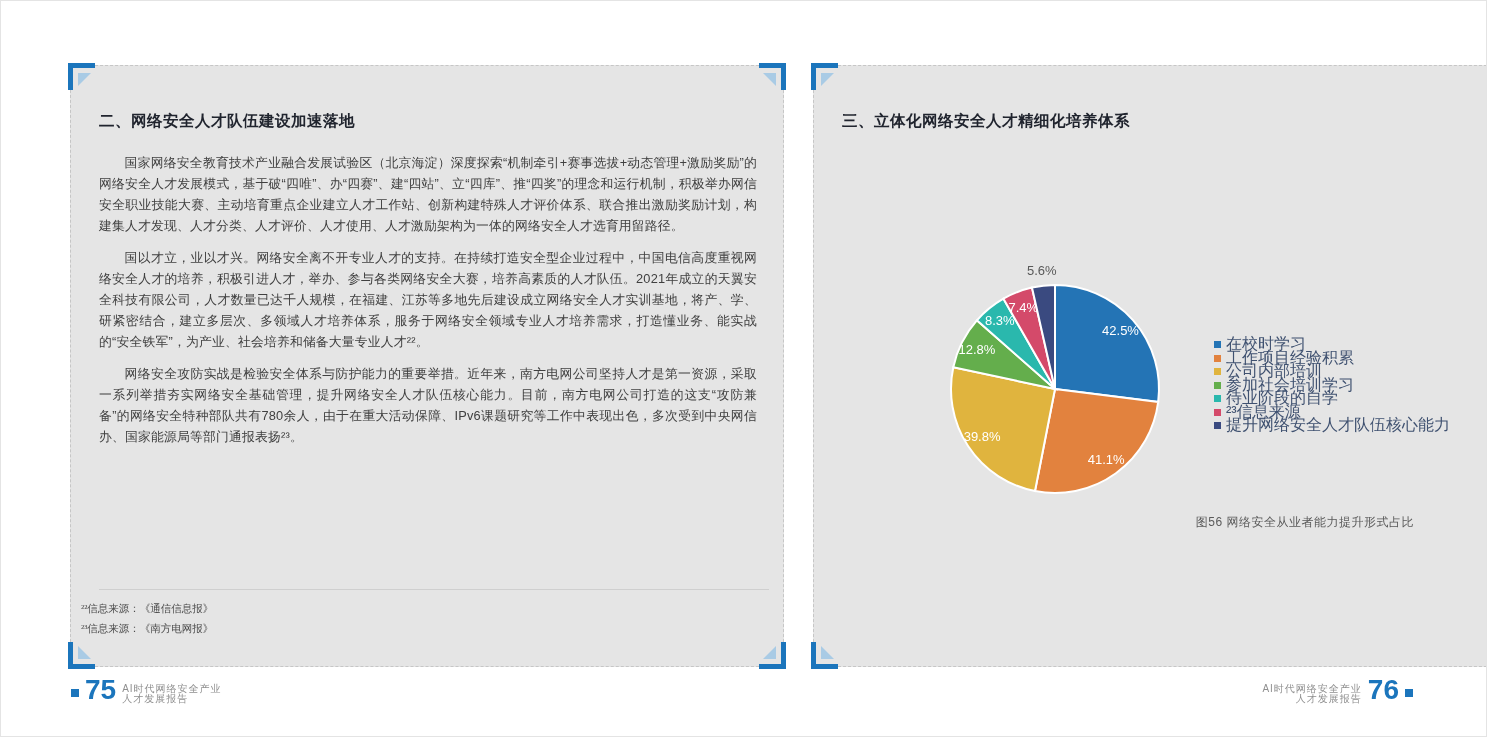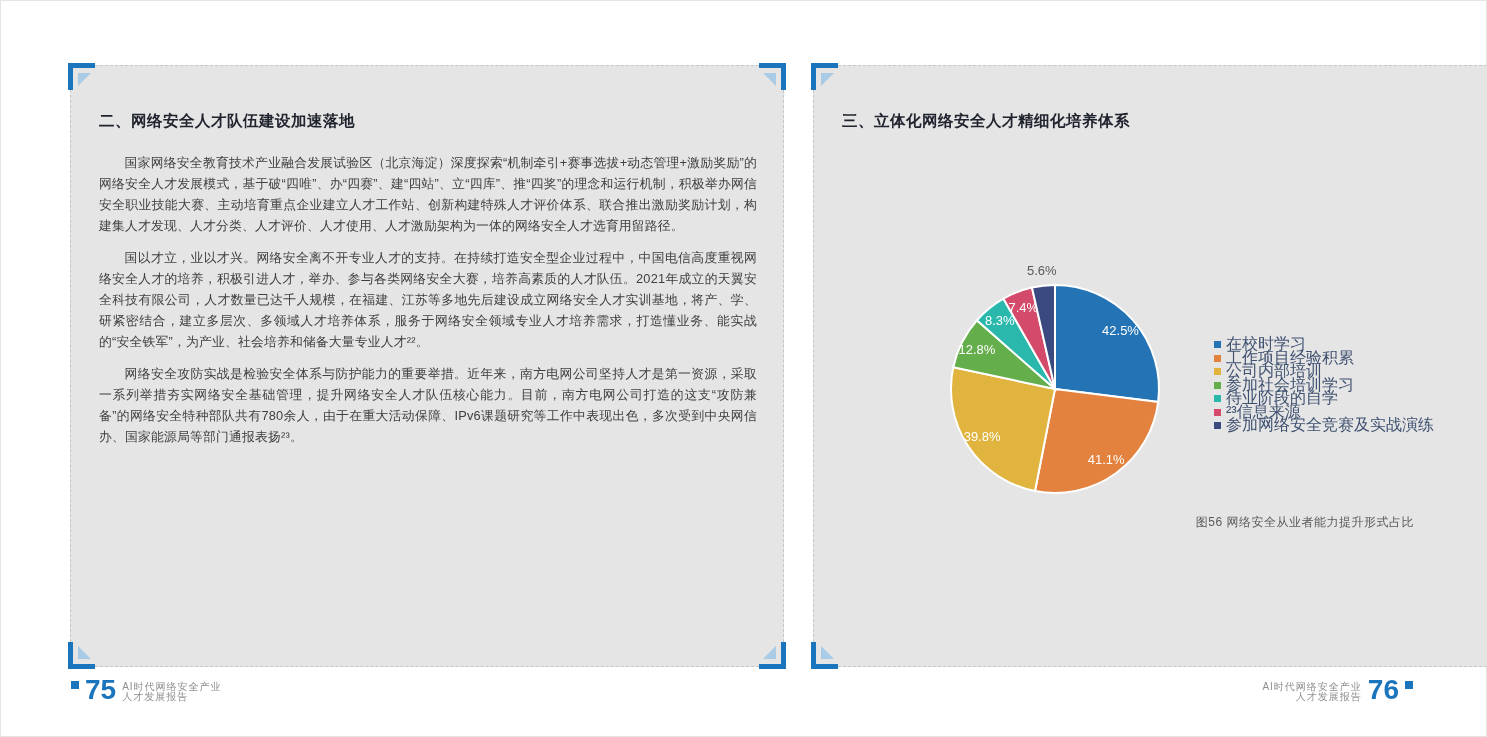--- a/index.html
+++ b/index.html
@@ -44,21 +44,21 @@
   #pie-svg{position:absolute;left:100px;top:190px;width:300px;height:300px;overflow:visible;}
   #pie-svg text{font-family:"Liberation Sans","DejaVu Sans",sans-serif;}
   .legend{position:absolute;left:400px;top:272px;}
   .legend-item{display:flex;align-items:center;height:13.5px;margin-bottom:0;}
   .legend-swatch{width:7px;height:7px;margin-right:5px;flex:0 0 auto;}
   .legend-label{font-size:16px;color:#3f5170;white-space:nowrap;}
   .chart-caption{position:absolute;left:0;top:448px;width:100%;text-align:right;
     font-size:12px;color:#5a5a5a;letter-spacing:0.5px;}
 
   
-  .footer{position:absolute;top:674px;display:flex;align-items:flex-start;}
+  .footer{position:absolute;top:674px;display:flex;align-items:center;}
   .footer.left{left:70px;}
   .footer.right{right:73px;}
   .footer-square{width:8px;height:8px;background:#1b75bc;margin-top:6px;}
   .footer-num{font-size:28px;font-weight:700;color:#1b75bc;line-height:30px;margin:0 6px;}
   .footer-brand{font-size:10px;color:#8f8f8f;line-height:10px;letter-spacing:1px;margin-top:7px;}
   .footer.right .footer-brand{text-align:right;}
 </style>
 </head>
 <body>
 
@@ -76,20 +76,25 @@
       <div class="tri br"></div>
     </div>
 
   <div class="content">
     <h2 class="sec">二、网络安全人才队伍建设加速落地</h2>
     <p class="body">国家网络安全教育技术产业融合发展试验区（北京海淀）深度探索“机制牵引+赛事选拔+动态管理+激励奖励”的网络安全人才发展模式，基于破“四唯”、办“四赛”、建“四站”、立“四库”、推“四奖”的理念和运行机制，积极举办网信安全职业技能大赛、主动培育重点企业建立人才工作站、创新构建特殊人才评价体系、联合推出激励奖励计划，构建集人才发现、人才分类、人才评价、人才使用、人才激励架构为一体的网络安全人才选育用留路径。</p>
     <p class="body">国以才立，业以才兴。网络安全离不开专业人才的支持。在持续打造安全型企业过程中，中国电信高度重视网络安全人才的培养，积极引进人才，举办、参与各类网络安全大赛，培养高素质的人才队伍。2021年成立的天翼安全科技有限公司，人才数量已达千人规模，在福建、江苏等多地先后建设成立网络安全人才实训基地，将产、学、研紧密结合，建立多层次、多领域人才培养体系，服务于网络安全领域专业人才培养需求，打造懂业务、能实战的“安全铁军”，为产业、社会培养和储备大量专业人才²²。</p>
     <p class="body">网络安全攻防实战是检验安全体系与防护能力的重要举措。近年来，南方电网公司坚持人才是第一资源，采取一系列举措夯实网络安全基础管理，提升网络安全人才队伍核心能力。目前，南方电网公司打造的这支“攻防兼备”的网络安全特种部队共有780余人，由于在重大活动保障、IPv6课题研究等工作中表现出色，多次受到中央网信办、国家能源局等部门通报表扬²³。</p>
   </div>
 
+  <div class="footnotes">
+    <div class="fn-divider"></div>
+    <p class="fn">²²信息来源：《通信信息报》</p>
+    <p class="fn">²³信息来源：《南方电网报》</p>
+  </div>
 </div>
 
 <div class="page right">
   <div class="corner tl">
       <div class="tri tl"></div>
     </div>
   <div class="corner tr">
       <div class="tri tr"></div>
     </div>
   <div class="corner bl">
@@ -140,21 +145,21 @@
         <div class="legend-item">
           <span class="legend-swatch" style="background: rgb(42, 184, 173);"></span>
           <span class="legend-label">待业阶段的自学</span>
         </div>
         <div class="legend-item">
           <span class="legend-swatch" style="background: rgb(212, 74, 106);"></span>
           <span class="legend-label">²³信息来源</span>
         </div>
         <div class="legend-item">
           <span class="legend-swatch" style="background: rgb(58, 74, 128);"></span>
-          <span class="legend-label">参加网络安全竞赛及实战演练</span>
+          <span class="legend-label">提升网络安全人才队伍核心能力</span>
         </div>
       </div>
     <div class="chart-caption">图56 网络安全从业者能力提升形式占比</div>
   </div>
 </div>
 
 <div class="footer left">
   <div class="footer-square"></div>
   <div class="footer-num">75</div>
   <div class="footer-brand">

